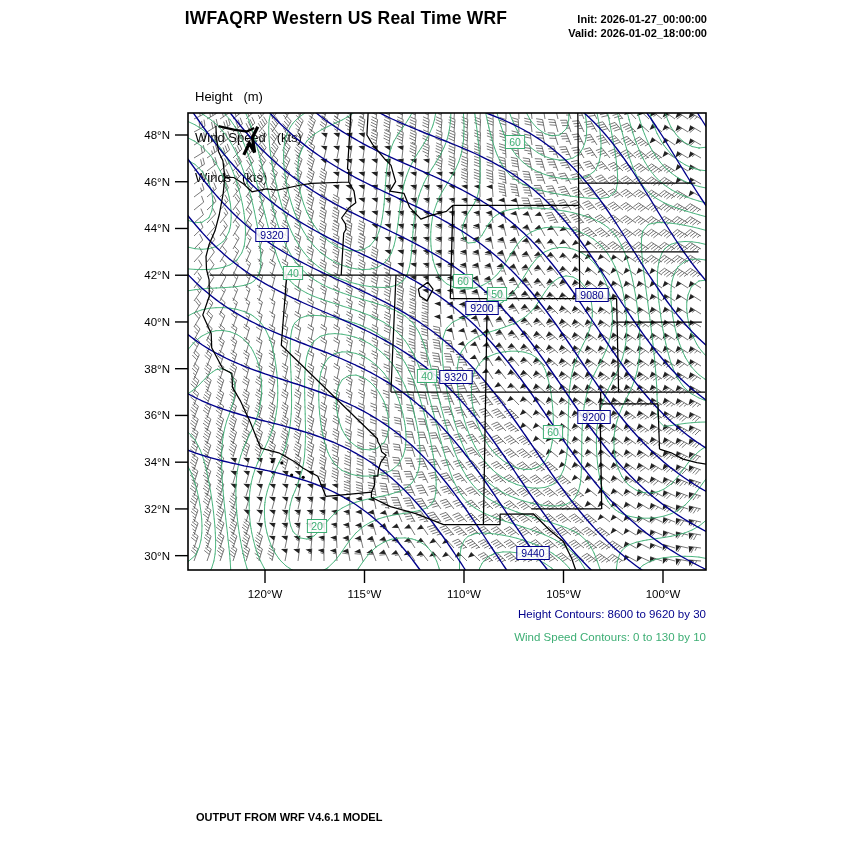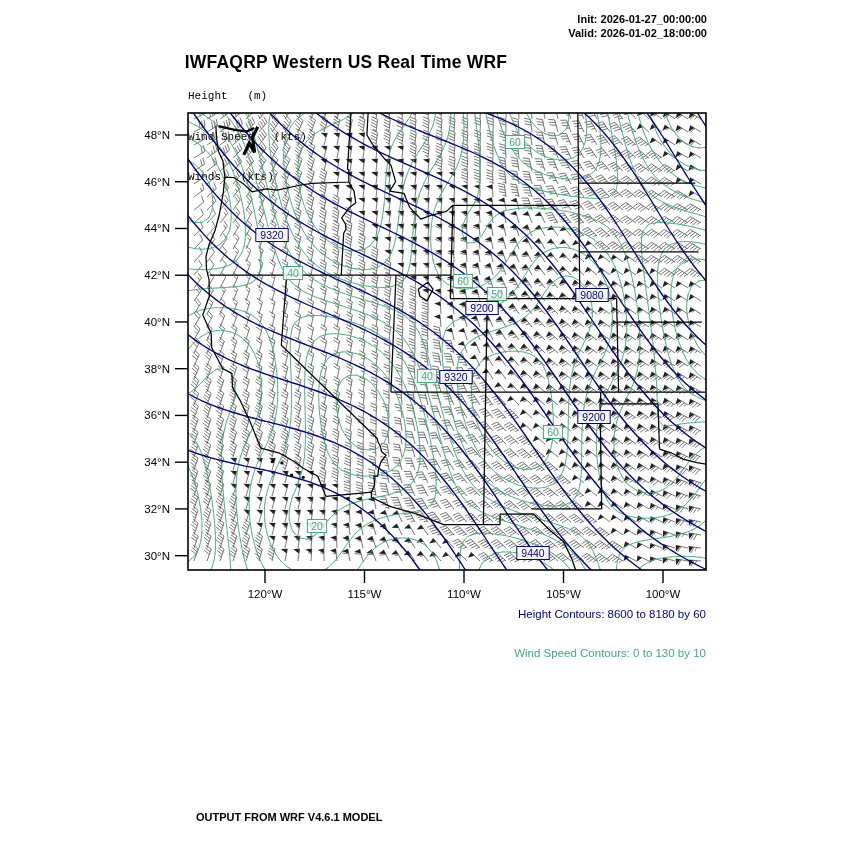--- a/index.html
+++ b/index.html
@@ -1,20 +1,20 @@
 <!DOCTYPE html>
 <html><head>
 <meta charset="utf-8">
 <style>
   html,body{margin:0;padding:0;background:#fff;}
   body{width:850px;height:850px;position:relative;font-family:"Liberation Sans",sans-serif;color:#000;overflow:hidden;}
   .abs{position:absolute;}
-  #title{top:8px;left:0;width:692px;text-align:center;font-size:17.5px;font-weight:bold;letter-spacing:.2px;margin-top:44px;}
+  #title{top:8px;left:0;width:692px;text-align:center;font-size:17.5px;font-weight:bold;letter-spacing:.2px;}
   #initblock{top:12px;right:143px;text-align:right;font-size:11px;font-weight:bold;line-height:14px;}
-  #legend{top:63px;left:188px;font-size:11px;line-height:13.5px;white-space:pre;font-family:Liberation Mono, monospace;}
+  #legend{top:63px;left:195px;font-size:13px;line-height:13.5px;white-space:pre;}
   #cap-height{top:608px;right:144px;font-size:11.5px;}
   #cap-wind{top:631px;right:144px;font-size:11.5px;}
   #footer{top:811px;left:196px;font-size:11px;font-weight:bold;line-height:13px;}
   svg text{font-family:"Liberation Sans",sans-serif;}
 </style>
 </head>
 <body>
 
 <div class="abs" id="title">IWFAQRP Western US Real Time WRF</div>
 <div class="abs" id="initblock">
@@ -108,18 +108,18 @@
       <text x="592" y="298.8" text-anchor="middle" font-size="10.5" fill="#00008b">9080</text>
       <rect x="439.8" y="370.5" width="32.4" height="13" fill="#fff" stroke="#00008b" stroke-width="1" fill-opacity="0.85"></rect>
       <text x="456" y="380.8" text-anchor="middle" font-size="10.5" fill="#00008b">9320</text>
       <rect x="577.8" y="410.5" width="32.4" height="13" fill="#fff" stroke="#00008b" stroke-width="1" fill-opacity="0.85"></rect>
       <text x="594" y="420.8" text-anchor="middle" font-size="10.5" fill="#00008b">9200</text>
       <rect x="516.8" y="546.5" width="32.4" height="13" fill="#fff" stroke="#00008b" stroke-width="1" fill-opacity="0.85"></rect>
       <text x="533" y="556.8" text-anchor="middle" font-size="10.5" fill="#00008b">9440</text>
     </g>
 </svg>
 
-<div class="abs" id="cap-height" style="color: rgb(0, 0, 139);">Height Contours: 8600 to 8180 by 60</div>
-<div class="abs" id="cap-wind" style="color: rgb(61, 174, 116); margin-top: 16px;">Wind Speed Contours: 0 to 130 by 10</div>
+<div class="abs" id="cap-height" style="color: rgb(0, 0, 139);">Height Contours: 8600 to 9620 by 30</div>
+<div class="abs" id="cap-wind" style="color: rgb(61, 174, 116);">Wind Speed Contours: 0 to 130 by 10</div>
 
 <div class="abs" id="footer">
   <div>OUTPUT FROM WRF V4.6.1 MODEL</div>
 </div>
 
 </body></html>

